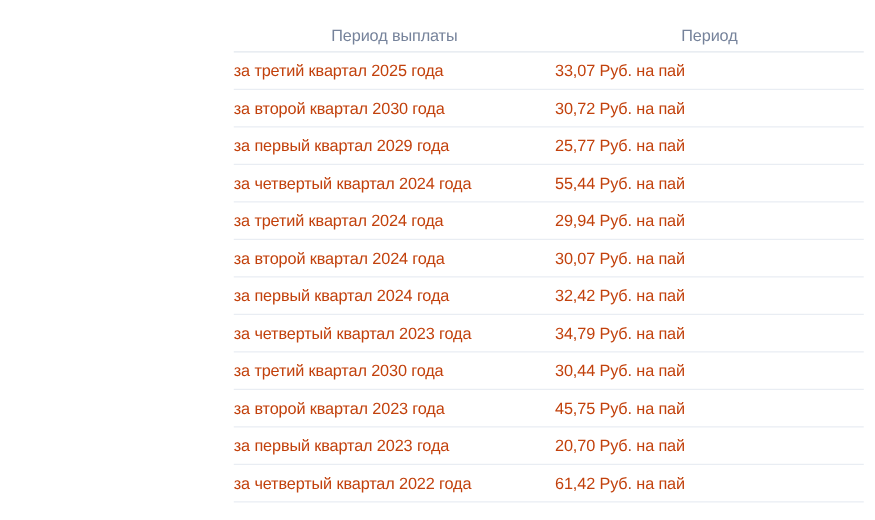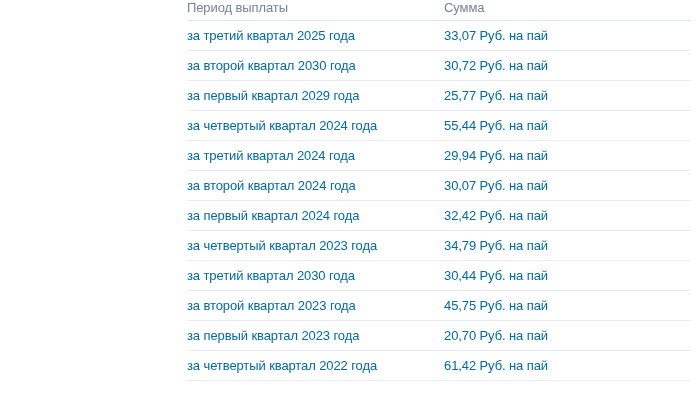--- a/index.html
+++ b/index.html
@@ -21,55 +21,55 @@
     width: 504px;
   }
   table.payout-table {
     border-collapse: collapse;
     width: 100%;
     table-layout: fixed;
   }
   table.payout-table col.col-period { width: 257px; }
   table.payout-table col.col-amount { width: 247px; }
   table.payout-table th {
-    text-align: left;
+    text-align: center;
     font-weight: 400;
     font-size: 13px;
     line-height: 15px;
     letter-spacing: -0.1px;
     color: #76839b;
-    padding: 0 0 5px 0;
+    padding: 21px 0 5px 0;
     border-bottom: 1px solid #e2e7ee;
     white-space: nowrap;
     overflow: hidden;
   }
   table.payout-table td {
     font-size: 13px;
     line-height: 15px;
     letter-spacing: -0.1px;
-    color: #0369a1;
+    color: #c2410c;
     padding: 7px 0 7px 0;
     border-bottom: 1px solid #e9edf3;
     white-space: nowrap;
     overflow: hidden;
   }
 </style>
 </head>
 <body>
 
 <div class="table-wrap">
   <table class="payout-table">
     <colgroup>
       <col class="col-period">
       <col class="col-amount">
     </colgroup>
     <thead>
       <tr>
         <th>Период выплаты</th>
-        <th>Сумма</th>
+        <th>Период</th>
       </tr>
     </thead>
     <tbody>
         <tr>
           <td>за третий квартал 2025 года</td>
           <td>33,07 Руб. на пай</td>
         </tr>
         <tr>
           <td>за второй квартал 2030 года</td>
           <td>30,72 Руб. на пай</td>

